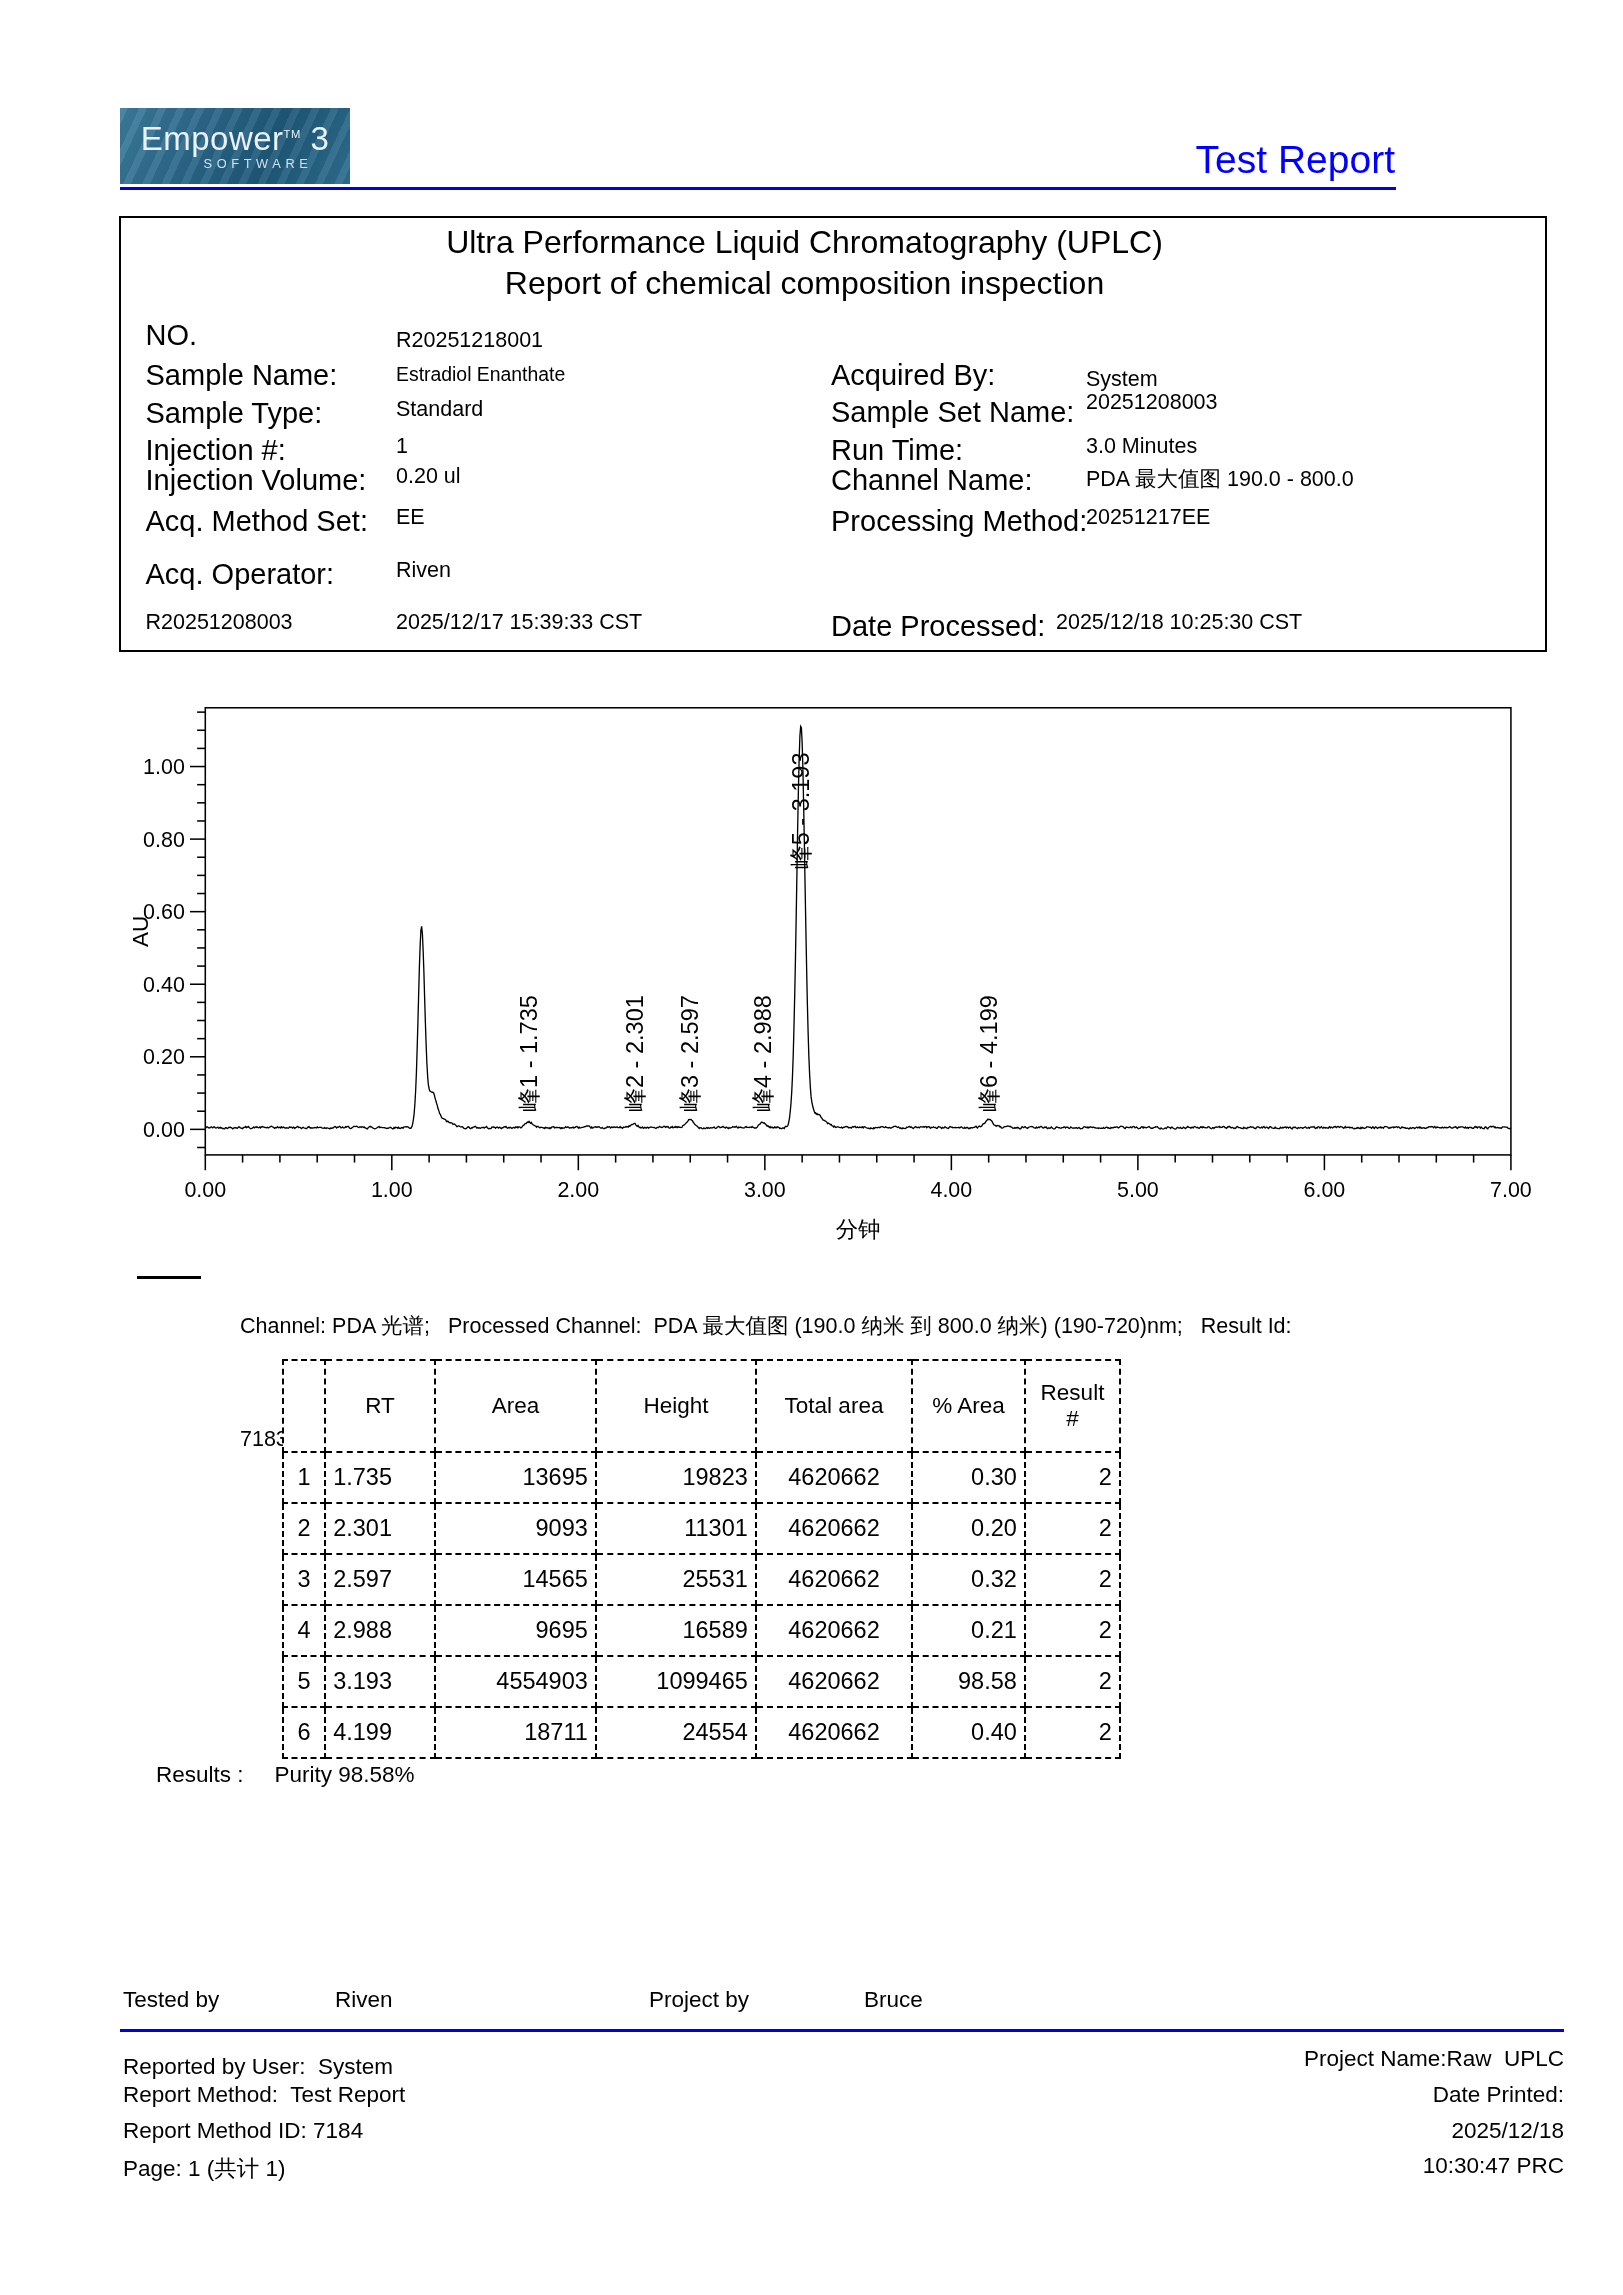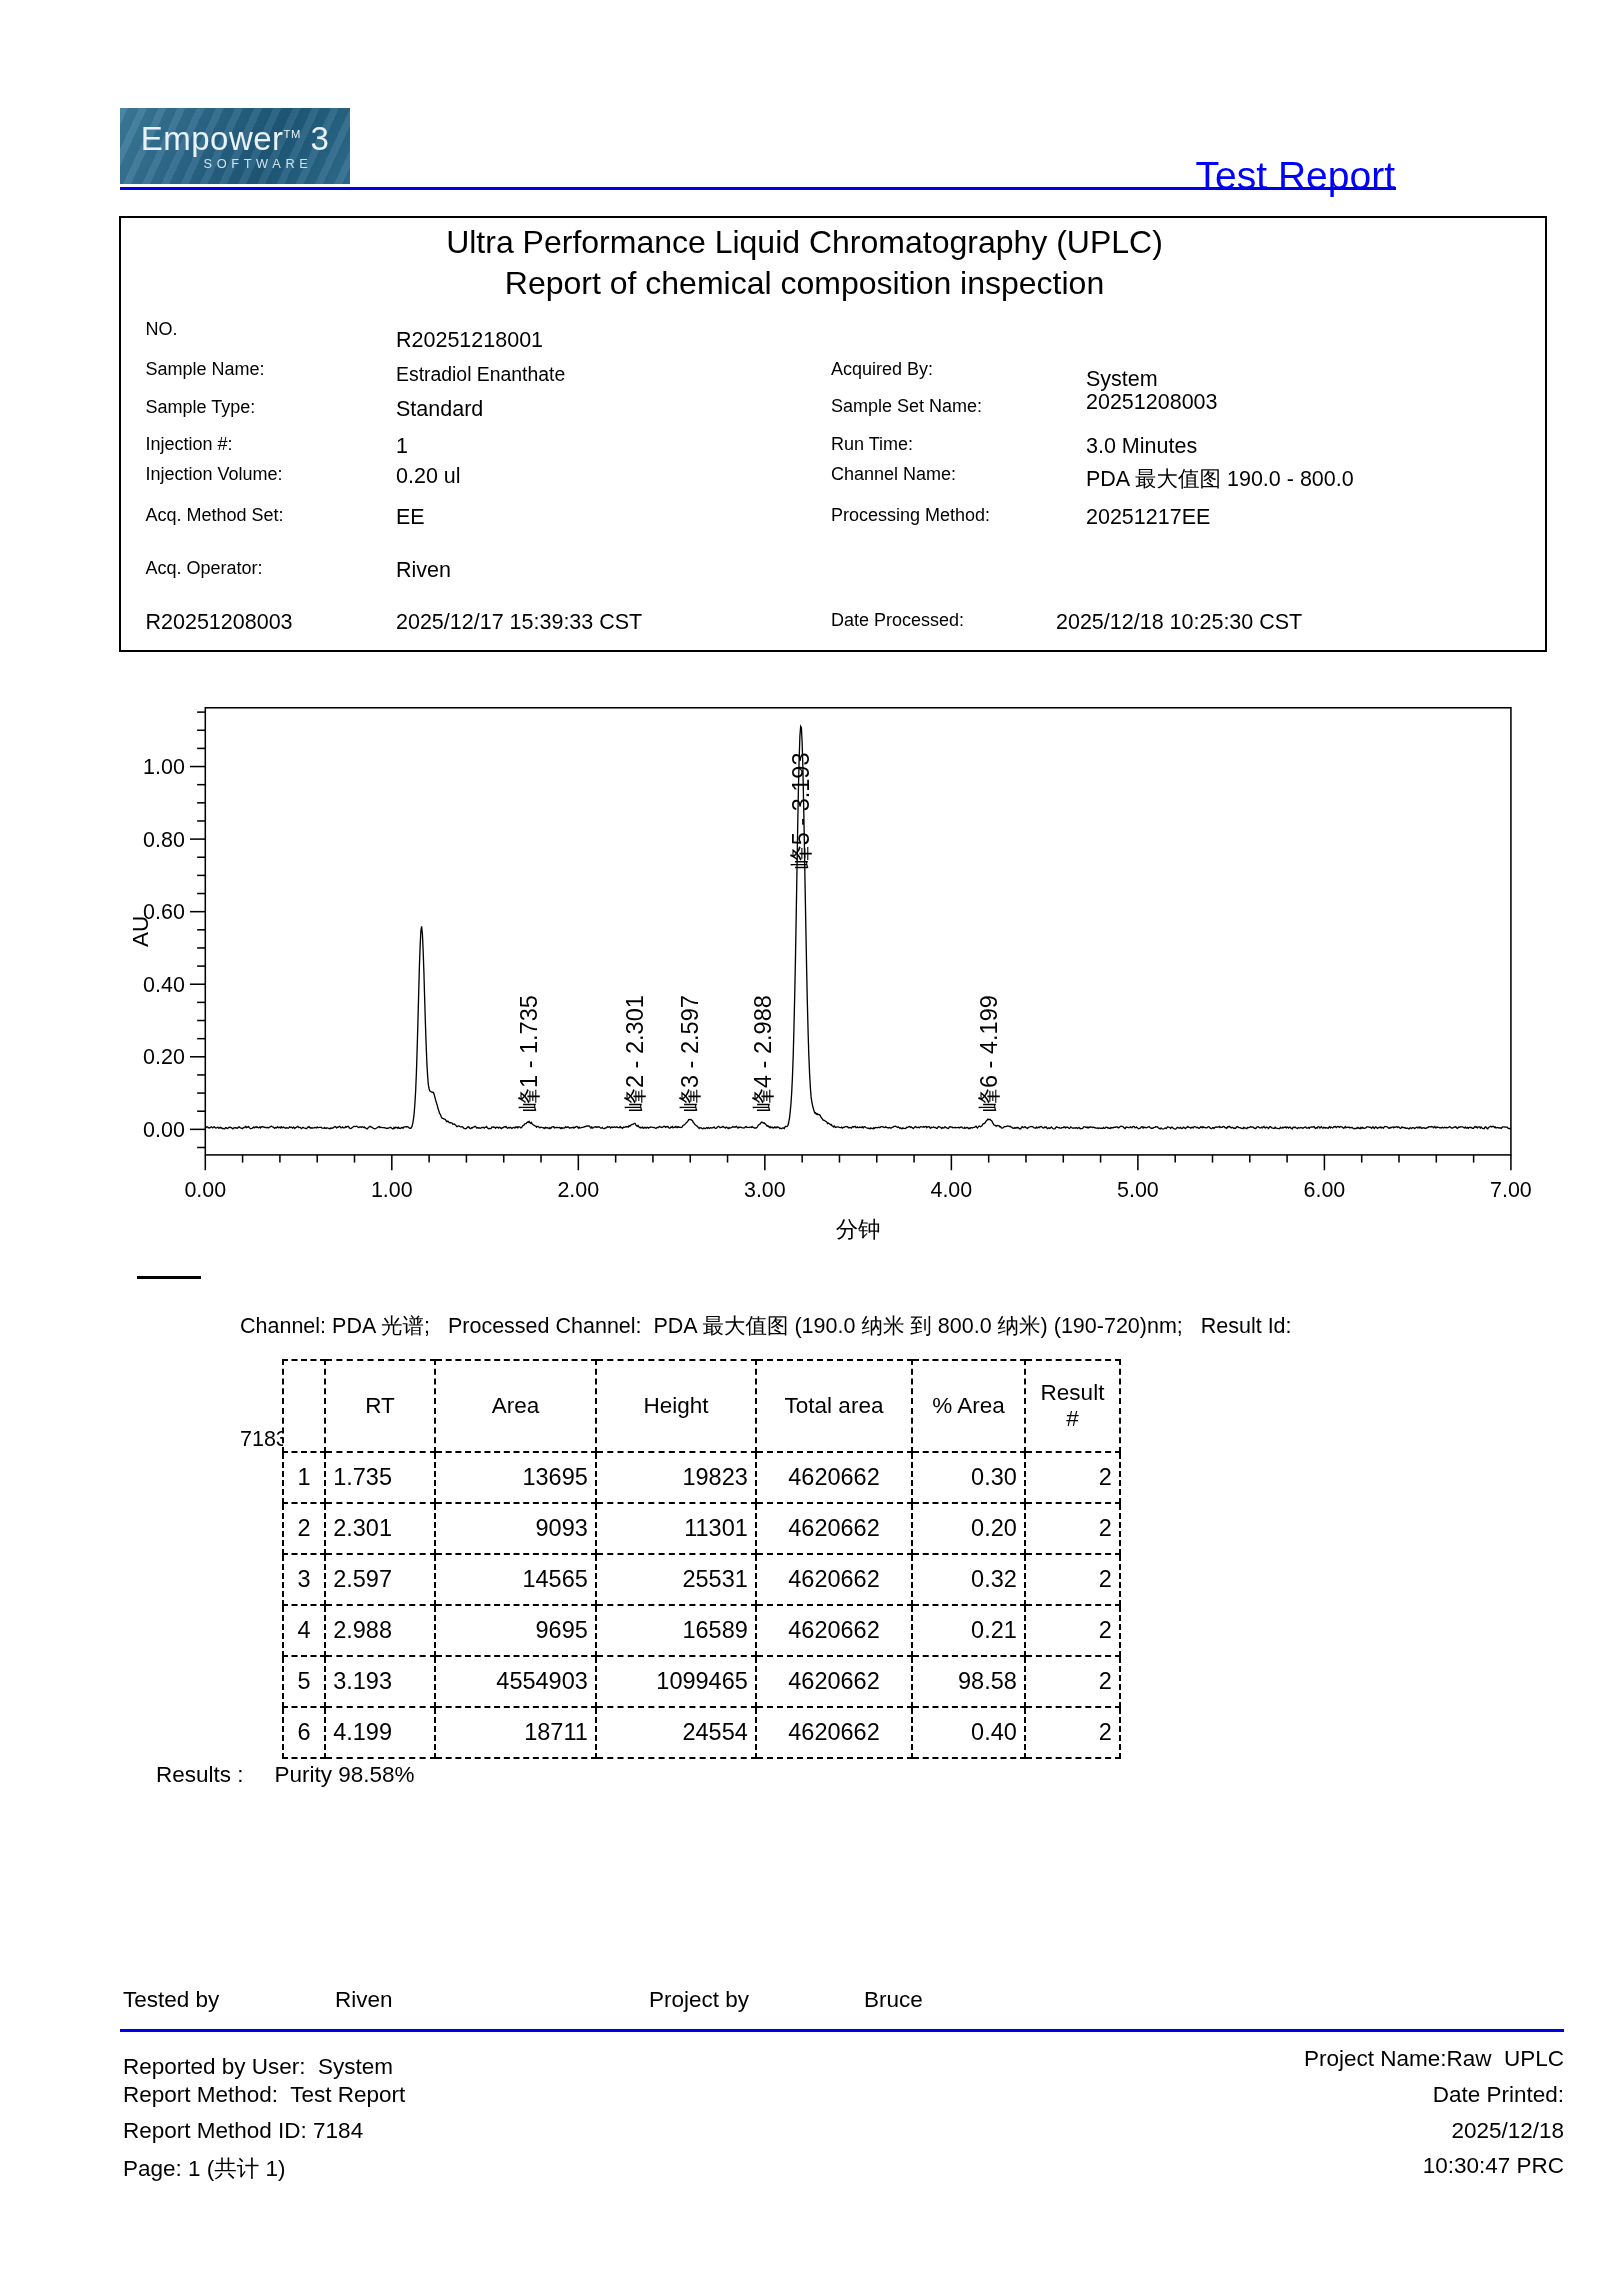--- a/index.html
+++ b/index.html
@@ -19,35 +19,35 @@
     background:
       repeating-linear-gradient(115deg, rgba(255,255,255,0.07) 0 7.2px, rgba(0,0,0,0.05) 7.2px 17.4px),
       linear-gradient(115deg,#3c7c9c 0%,#2b6689 35%,#1e5878 65%,#2e6e90 100%);
     display:flex;flex-direction:column;align-items:center;justify-content:center;
   }
   .logo-line1{color:#e8f2f8;font-size:33px;font-weight:400;letter-spacing:0.5px;line-height:1;}
   .logo-line1 sup{font-size:11.2px;}
   .logo-line2{color:#cfe2ee;font-size:12.8px;letter-spacing:4.6px;line-height:1;margin-top:3.1px;margin-left:46px;}
   .report-title{
     left:1191px;top:139px;width:204px;
-    font-size:39px;color:#0000ff;text-align:right;line-height:1.1;margin-top:16px;
+    font-size:39px;color:#0000ff;text-align:right;line-height:1.1;
   }
   .rule-blue{height:3.1px;background:#0000e8;}
   .rule-top{left:120px;top:187px;width:1276px;}
   .rule-bottom{left:120px;top:2029px;width:1444px;}
 
   
   .info-box{
     left:119px;top:216px;width:1428px;height:436px;
     border:2px solid #000;box-sizing:border-box;
   }
   .box-title{left:0;width:1428px;text-align:center;padding-right:61px;box-sizing:border-box;font-size:32px;}
   .bt1{top:6.1px;}
   .bt2{top:47px;}
-  .f-label{font-size:18px;white-space:pre;}
+  .f-label{font-size:29px;white-space:pre;}
   .f-value{font-size:21.5px;white-space:pre;}
   .f-small{font-size:19.4px;}
 
   
   .chart-svg{left:118px;top:695px;}
   .caption{
     left:240px;top:1233px;width:1166px;
     font-size:21.5px;line-height:1.75;white-space:pre-wrap;
   }
   .legend-dash{left:137px;top:1276px;width:64px;height:2.6px;background:#000;}

